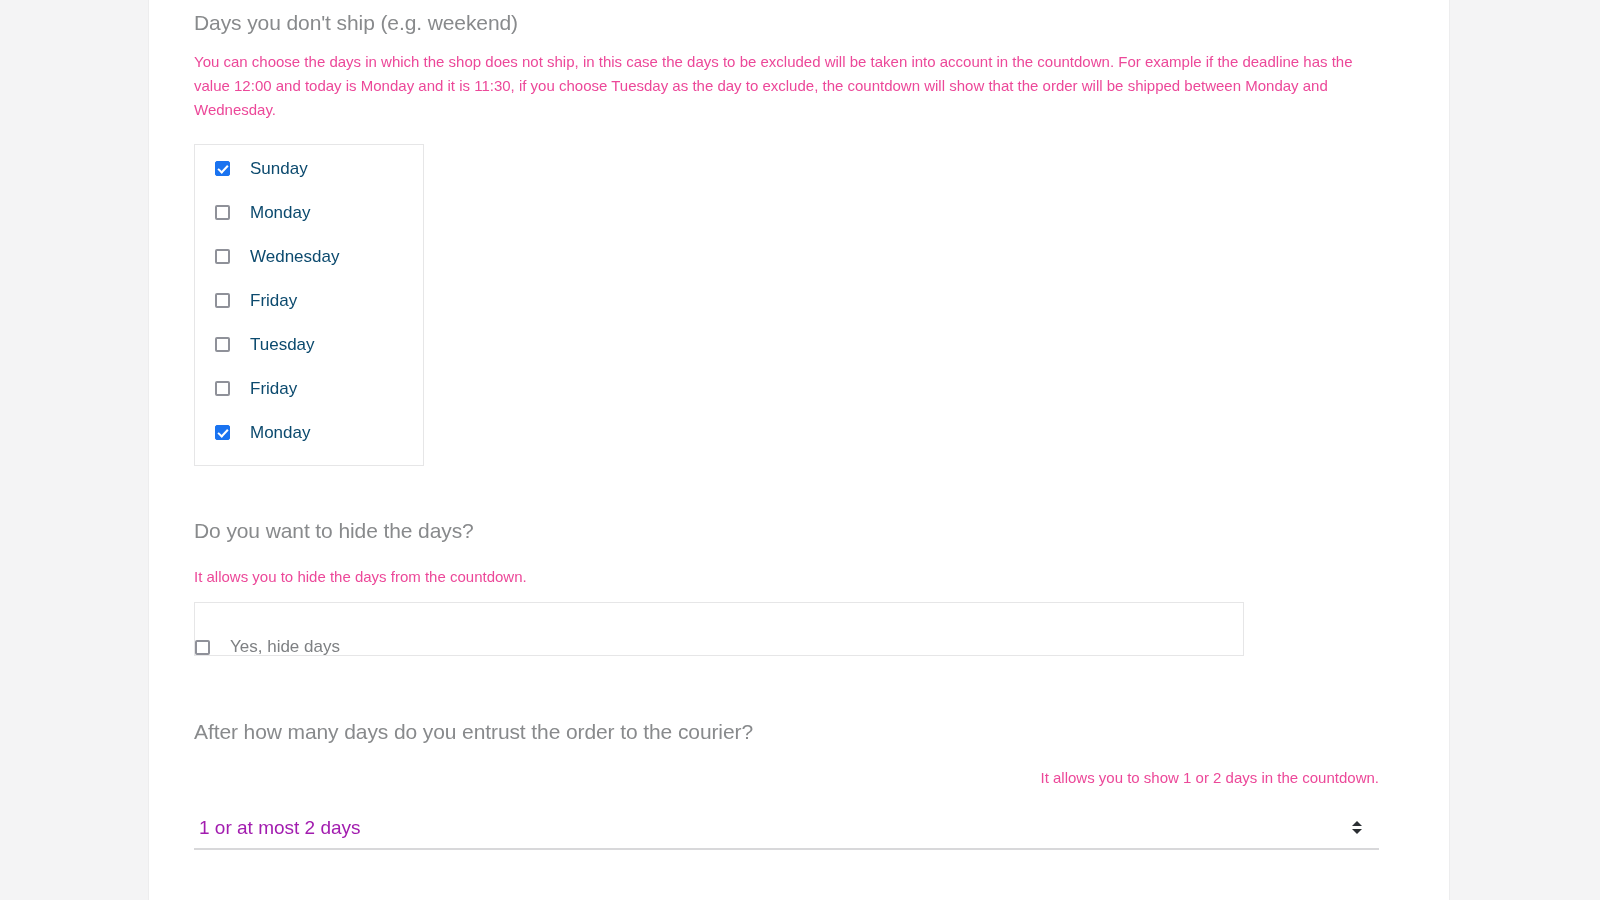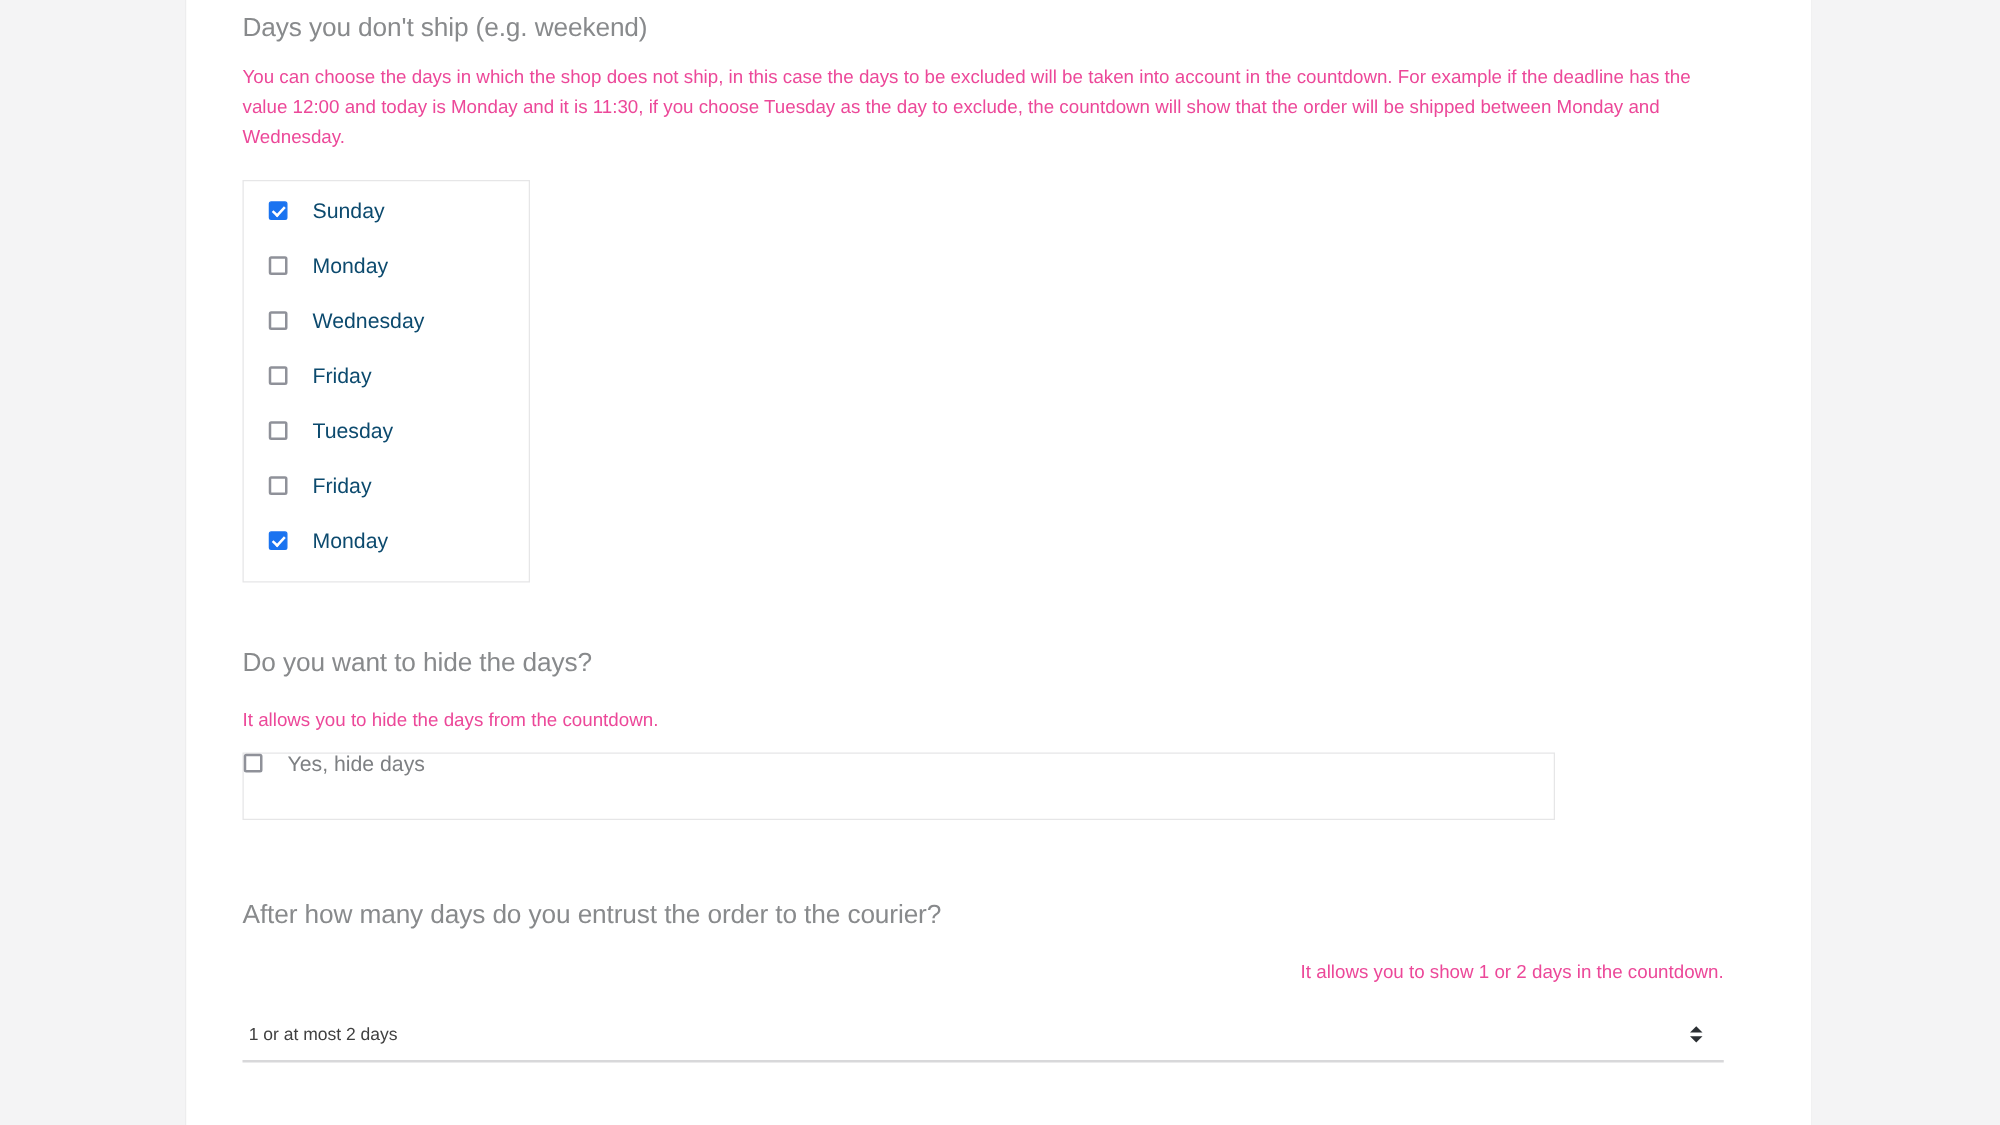--- a/index.html
+++ b/index.html
@@ -123,40 +123,40 @@
   #hide-box {
     position: absolute;
     left: 0;
     top: 0;
     width: 1050px;
     height: 54px;
     box-sizing: border-box;
     border: 1px solid #e6e6e7;
     background: #ffffff;
     display: flex;
-    align-items: flex-start;
+    align-items: flex-end;
   }
   #hide-box .check-label { color: #7e8083; }
 
   
   .select-wrap {
     position: absolute;
     left: 0;
     top: 0;
     width: 1185px;
     height: 44px;
     border-bottom: 2px solid #d8d8da;
     box-sizing: border-box;
     display: flex;
     align-items: center;
     background: #ffffff;
   }
   .select-value {
-    font-size: 14px;
-    color: #404040;
+    font-size: 19px;
+    color: #a21caf;
     margin-left: 5px;
     line-height: 1;
   }
   .select-arrows {
     position: absolute;
     right: 16px;
     top: 50%;
     transform: translateY(-50%);
     width: 12px;
     height: 18px;

